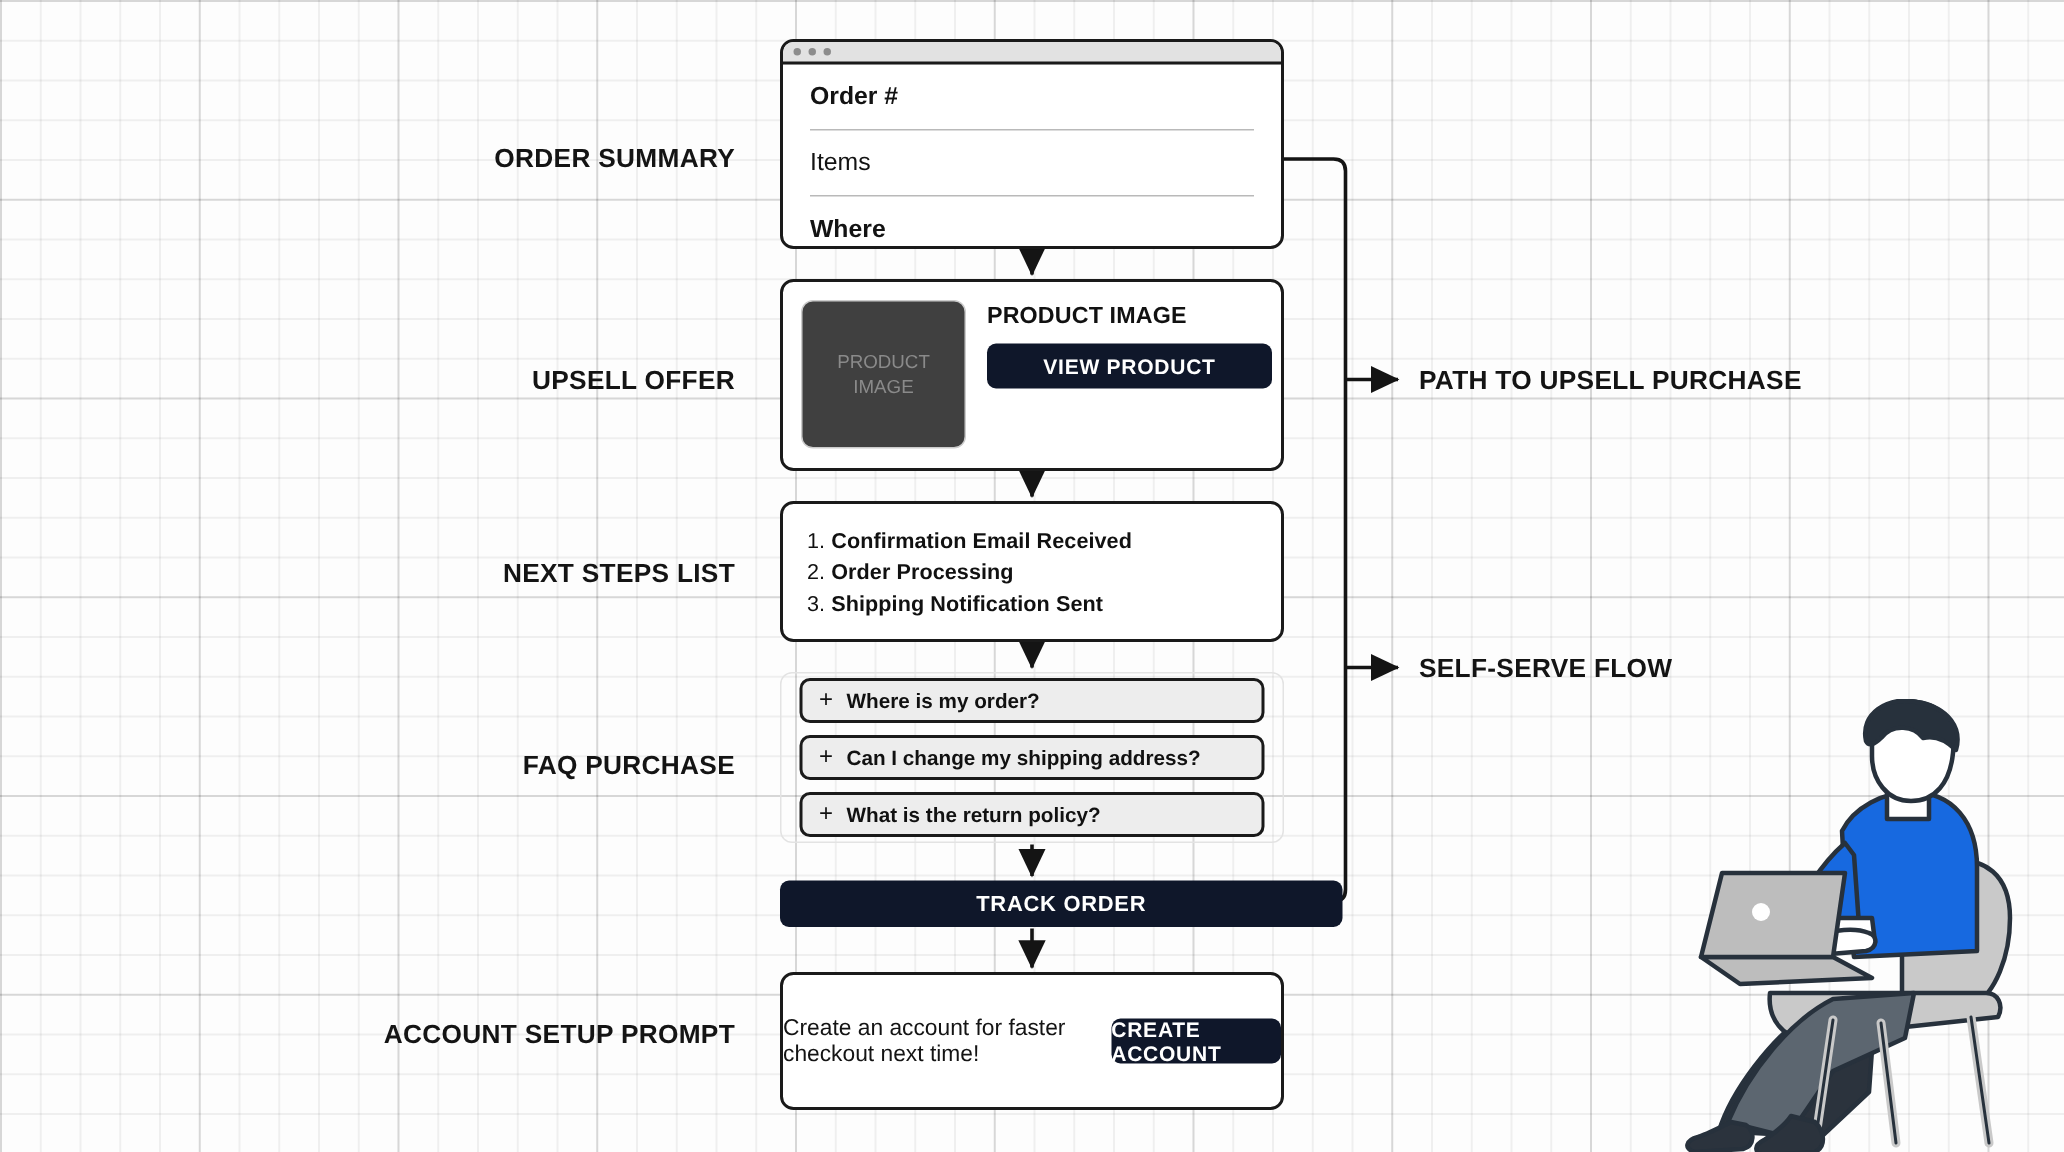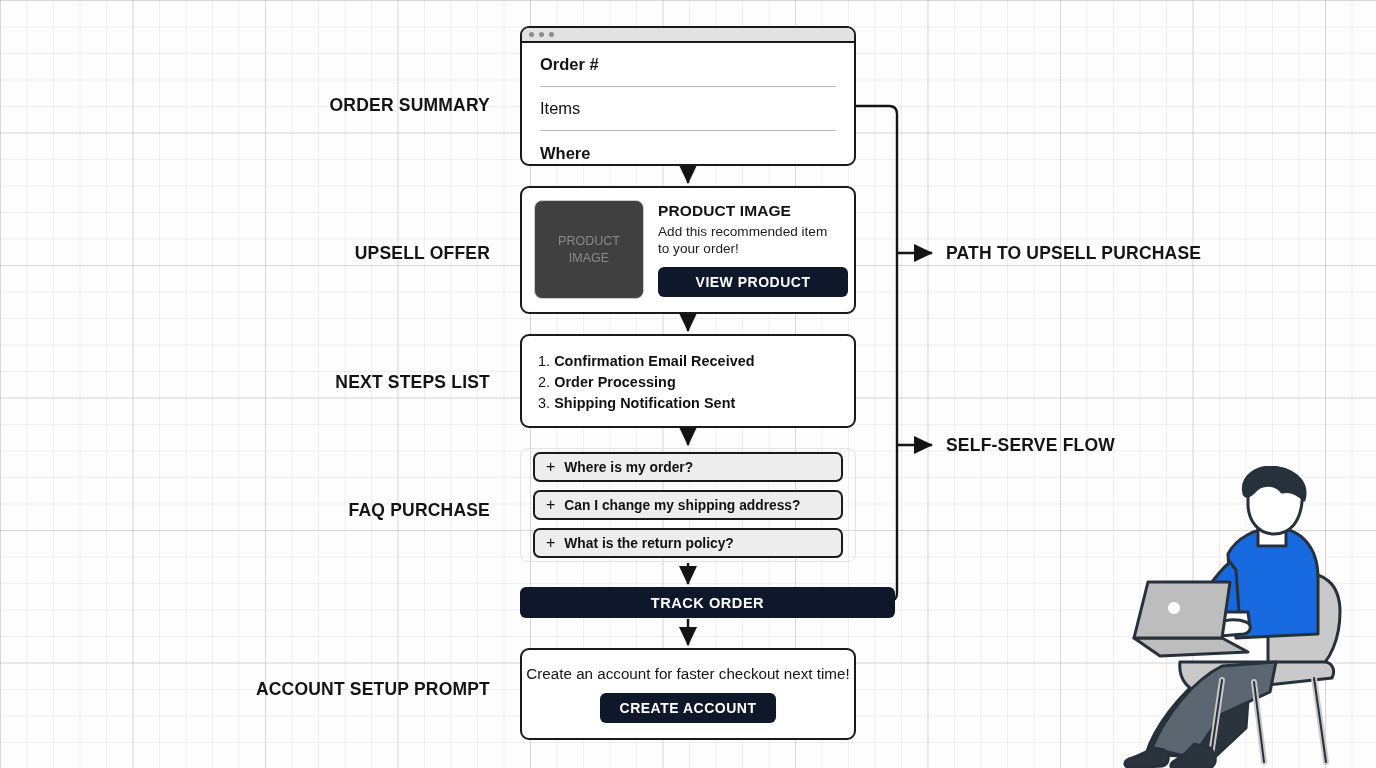--- a/index.html
+++ b/index.html
@@ -174,21 +174,21 @@
     width: 375px;
     height: 31px;
     font-size: 14.6px;
   }
 
   
   #account-card { left: 520px; top: 648px; width: 336px; height: 92px; }
   .account-inner {
     height: 100%;
     display: flex;
-    flex-direction: column;
+    flex-direction: row;
     align-items: center;
     justify-content: center;
     gap: 11px;
   }
   .account-text { font-size: 15.2px; color: #141414; }
   #create-account-btn { width: 176px; height: 30px; font-size: 14px; }
 
   
   #wires { position: absolute; left: 0; top: 0; width: 1376px; height: 768px; pointer-events: none; }
 
@@ -245,24 +245,20 @@
   </div>
 
   <div class="card" id="upsell-card">
     <div class="upsell-inner">
       <div class="product-thumb">
         <span>PRODUCT</span>
         <span>IMAGE</span>
       </div>
       <div class="upsell-text">
         <div class="upsell-title">PRODUCT IMAGE</div>
-        <div class="upsell-desc">
-          <div>Add this recommended item</div>
-          <div>to your order!</div>
-        </div>
         <div class="btn-blue" id="view-product-btn">VIEW PRODUCT</div>
       </div>
     </div>
   </div>
 
   <div class="card" id="next-steps-card">
     <div class="steps-list">
       <div class="step-item">
         <span class="step-num">1.</span>
         <span>Confirmation Email Received</span>

